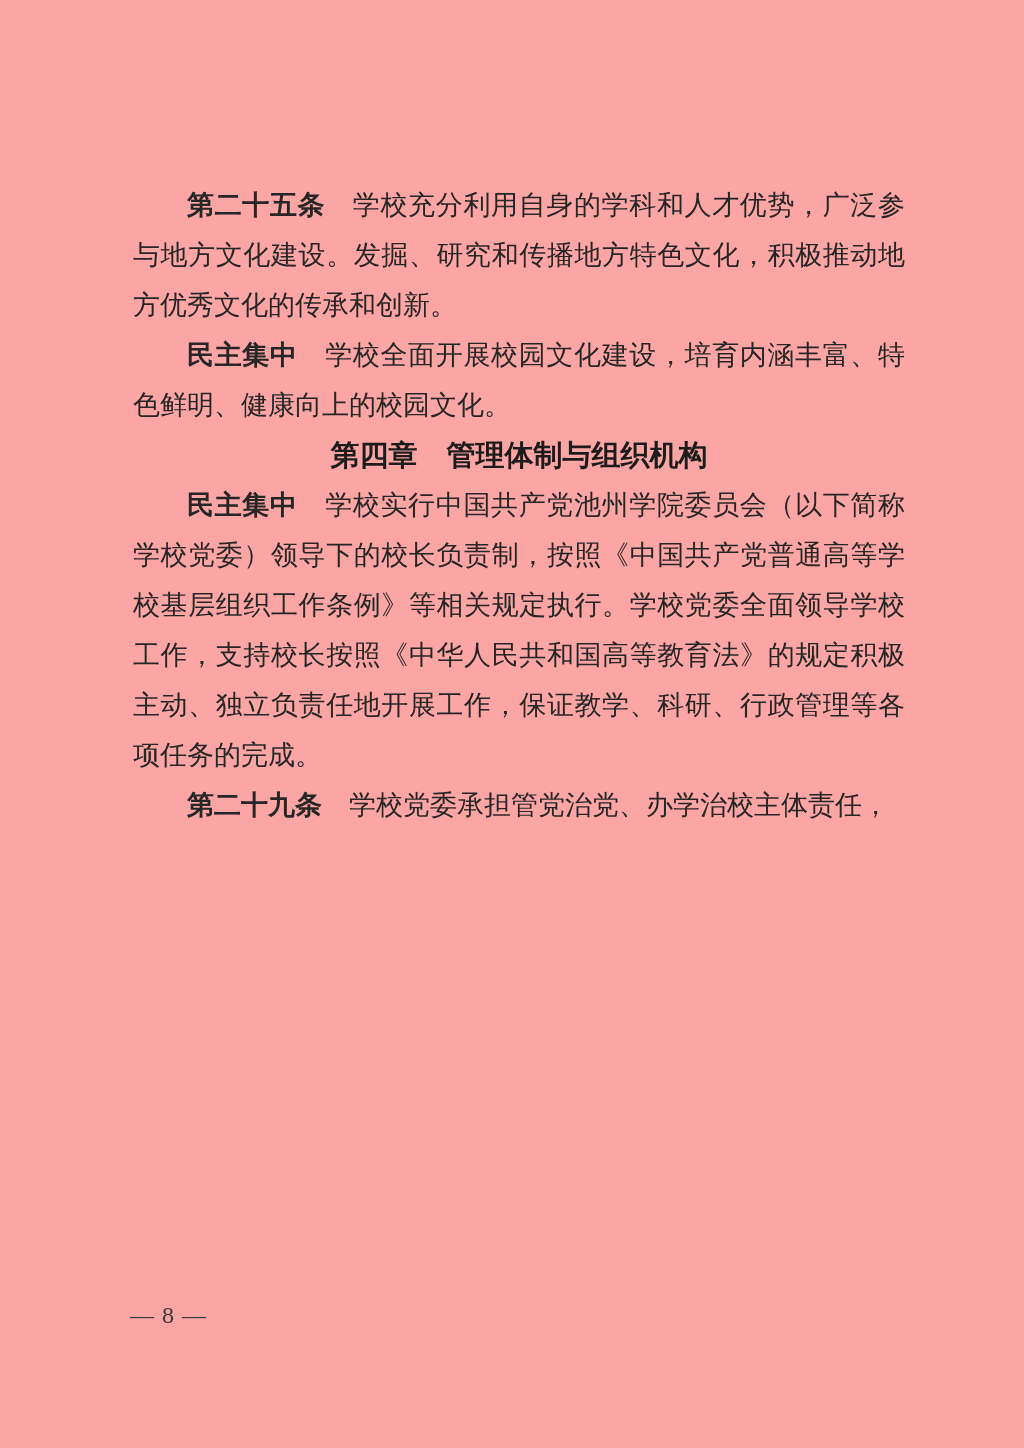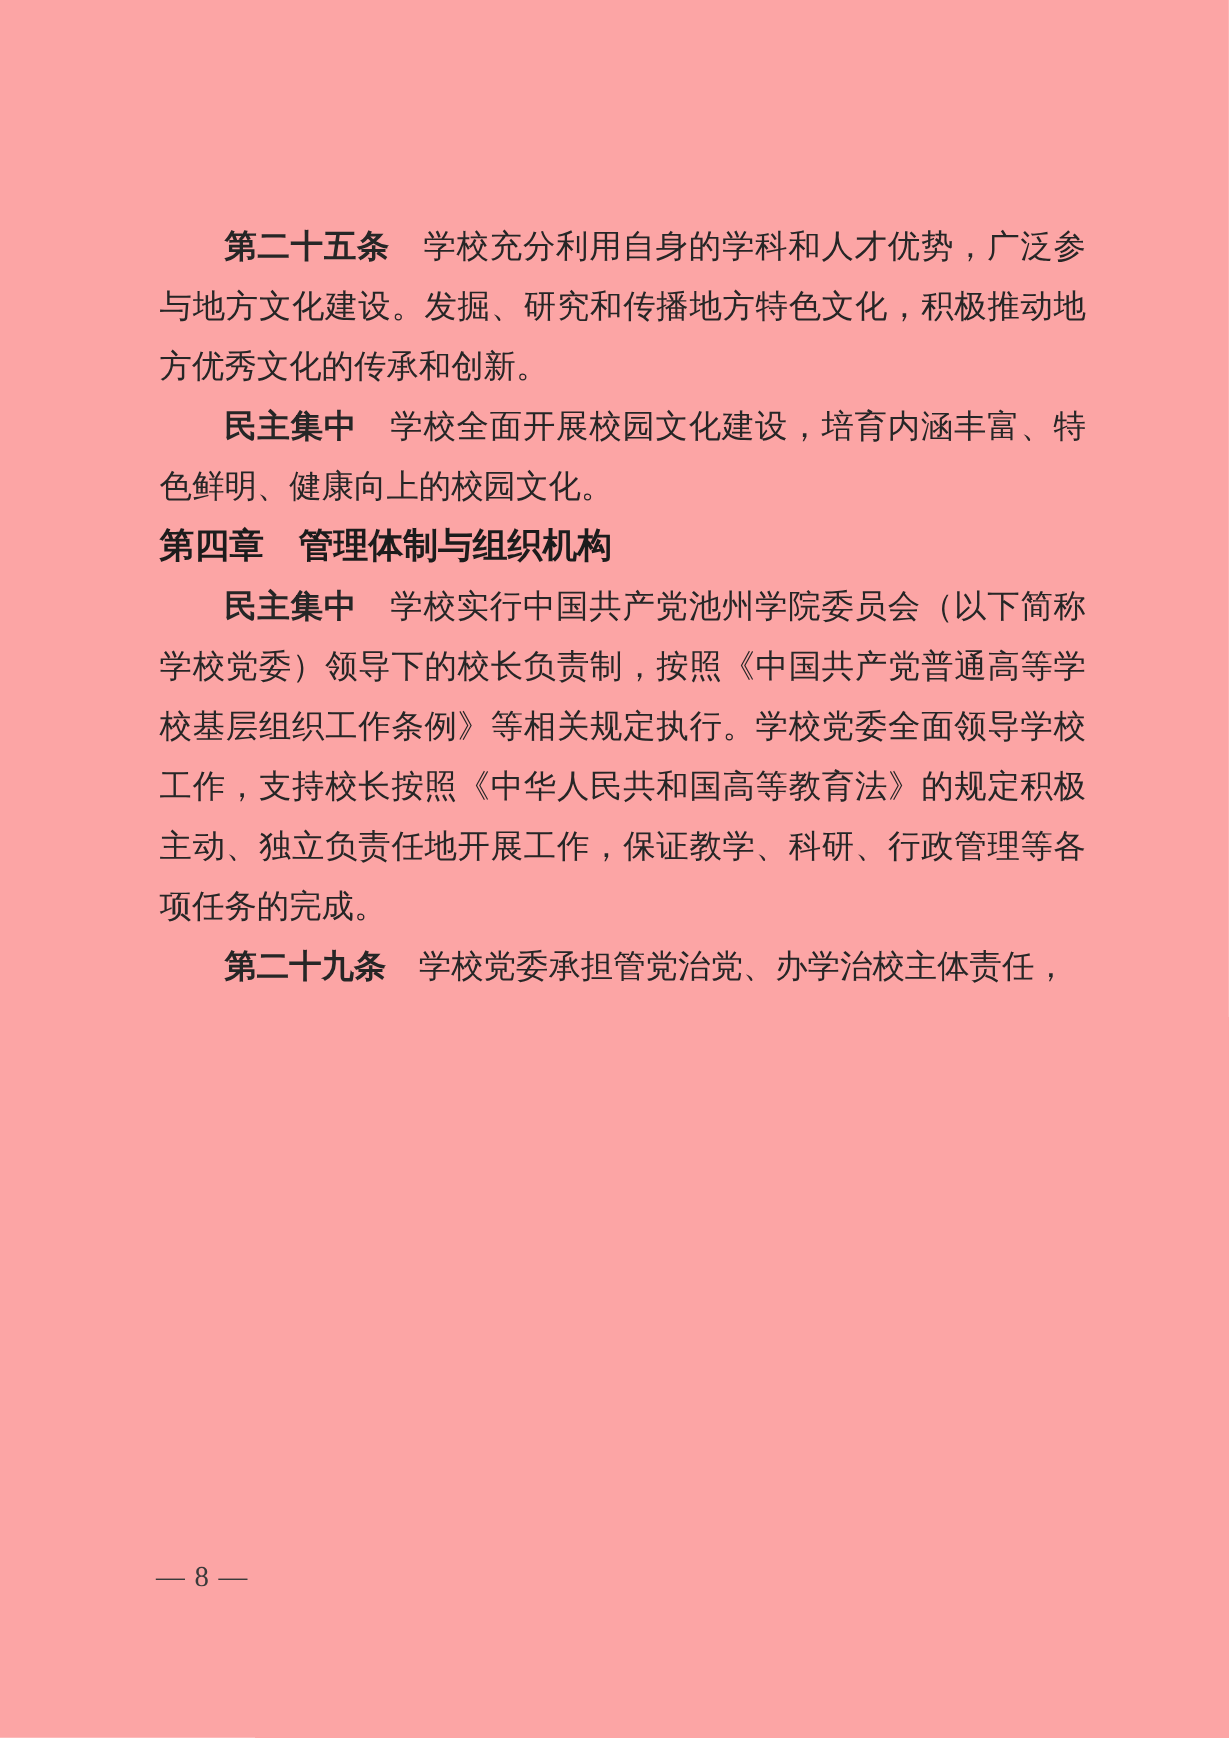--- a/index.html
+++ b/index.html
@@ -34,21 +34,21 @@
   }
   .lead {
     font-weight: bold;
   }
   
   .lead::after { content: "\3000"; }
   .chapter {
     margin: 0;
     font-size: 29px;
     line-height: 50px;
-    text-align: left;
+    text-align: center;
     text-indent: 0;
     font-weight: bold;
     font-family: "Liberation Sans", "DejaVu Sans", sans-serif;
     color: #1c1c1c;
   }
   .section {
     margin: 0;
     font-size: 29px;
     line-height: 50px;
     text-align: center;

